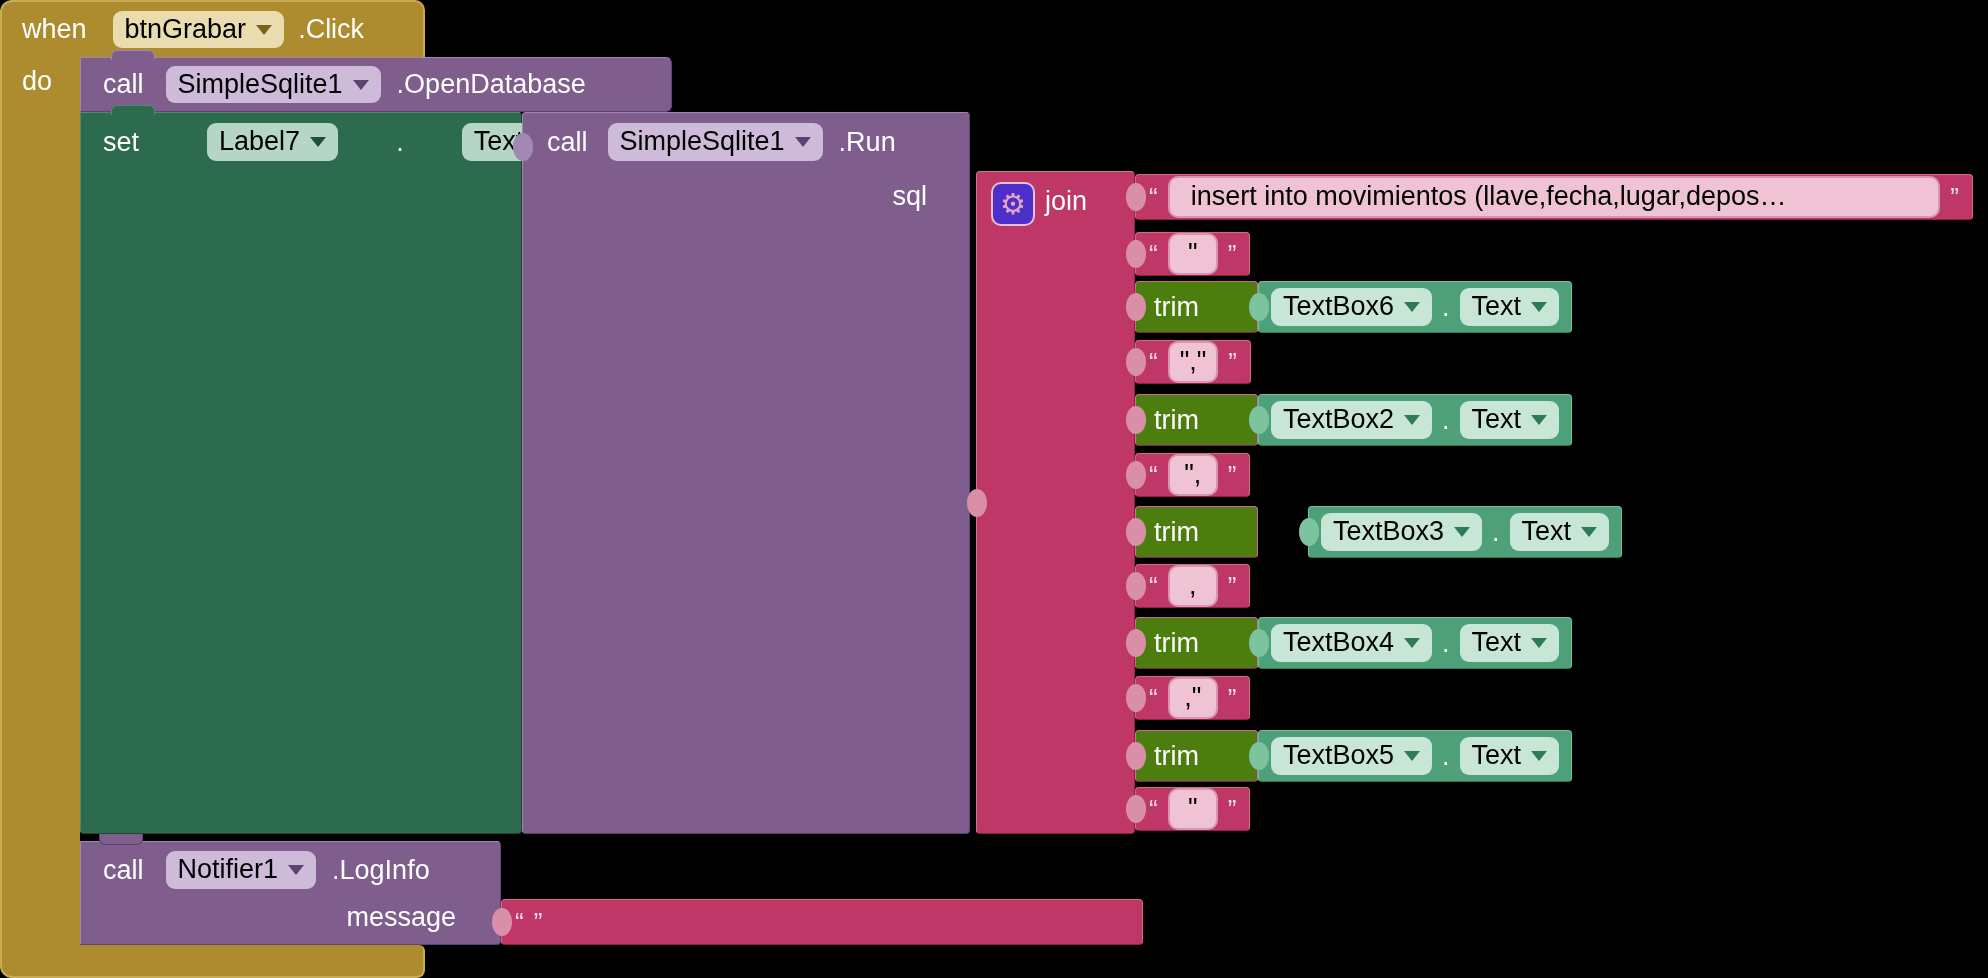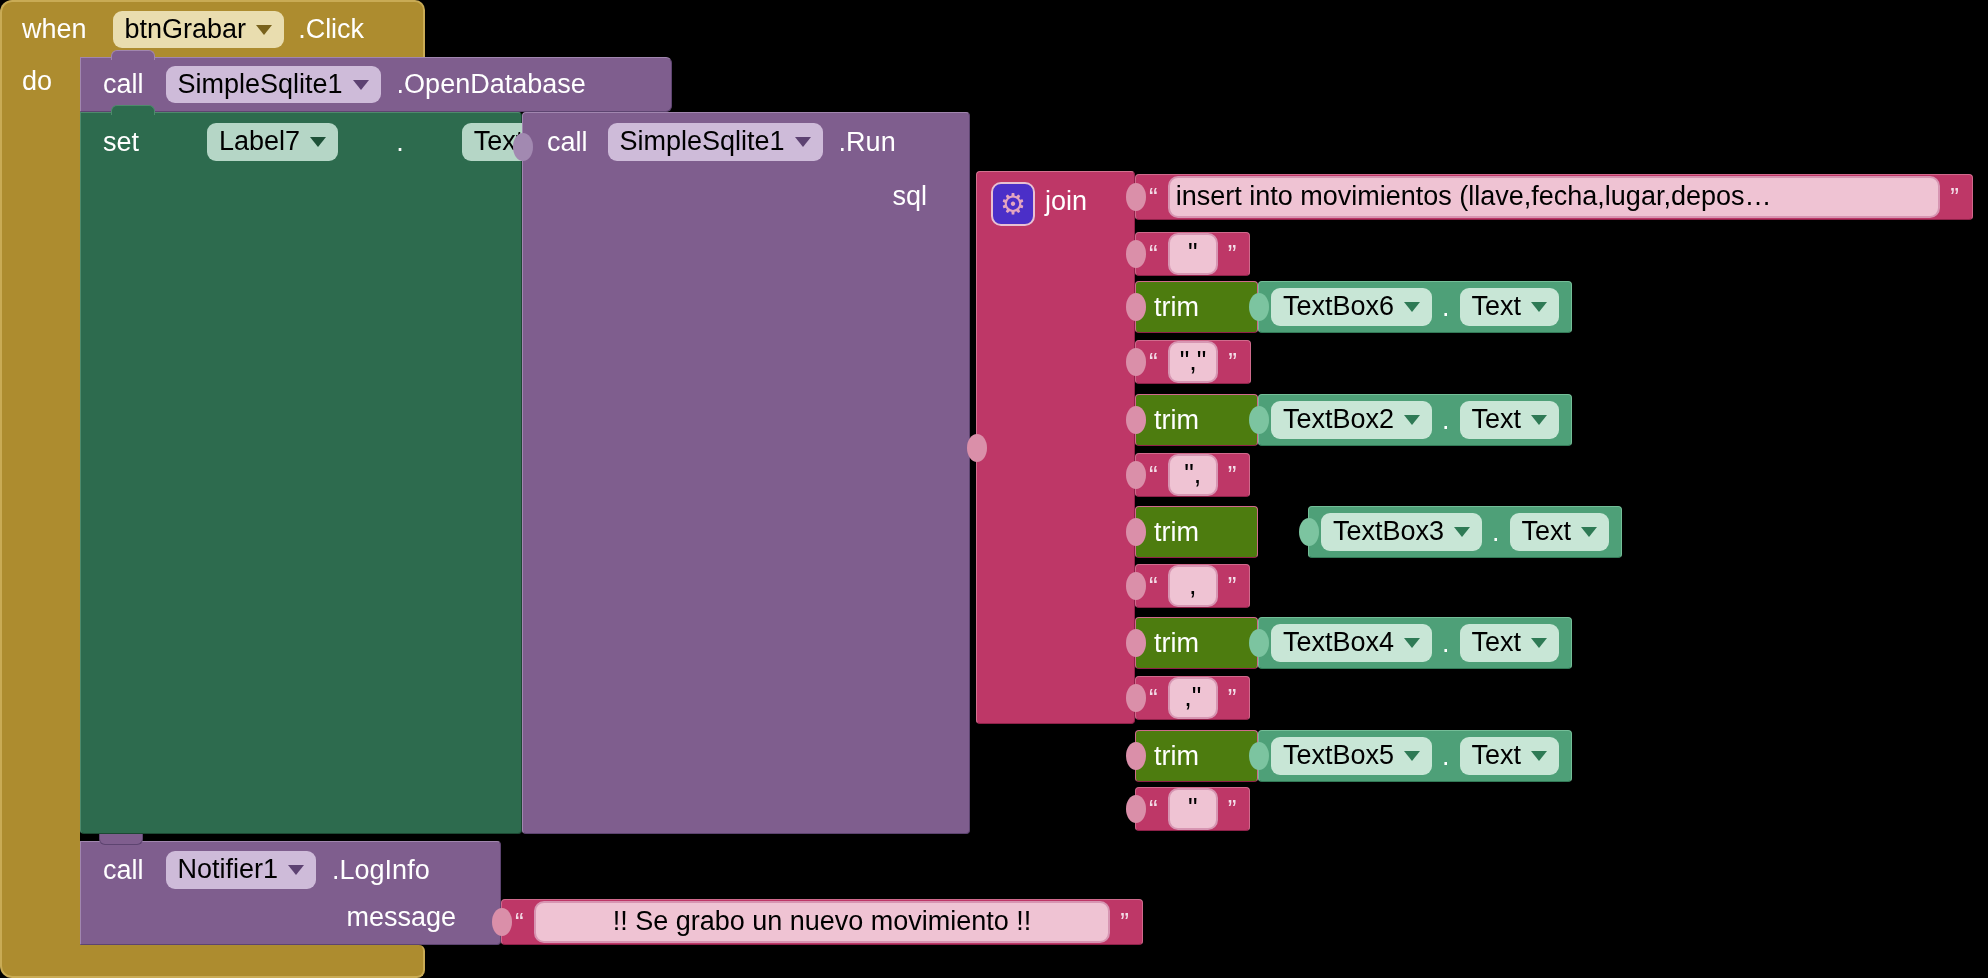--- a/index.html
+++ b/index.html
@@ -116,28 +116,28 @@
       <span class="lbl" style="margin-left:24px;">call</span>
       <span class="field" style="margin-left:20px;">
         <span>SimpleSqlite1</span>
         <span class="arr"></span>
       </span>
       <span class="lbl" style="margin-left:16px;">.Run</span>
     </div>
     <span class="abs lbl" style="right:42px;top:68px;">sql</span>
   </div>
 
-  <div class="abs blk crimson-ui plug plug-pink" style="left:976px;top:171px;width:159px;height:553px;border-radius:4px;">
+  <div class="abs blk crimson-ui plug plug-pink" style="left:976px;top:171px;width:159px;height:663px;border-radius:4px;">
     <span class="gear"></span>
     <span class="abs lbl" style="left:68px;top:14px;">join</span>
   </div>
 
   <div class="row text-row plug plug-pink" style="left:1135px;top:174px;width:838px;height:46px;">
     <span class="q">“</span>
-    <span class="str-field" style="flex:1;text-align:left;padding-left:6px;overflow:hidden;">insert into movimientos (llave,fecha,lugar,depos…</span>
+    <span class="str-field" style="flex:1;text-align:left;padding-left:21px;overflow:hidden;">insert into movimientos (llave,fecha,lugar,depos…</span>
     <span class="q">”</span>
   </div>
 
   <div class="row text-row plug plug-pink" style="left:1135px;top:232px;">
     <span class="q">“</span>
     <span class="str-field">"</span>
     <span class="q">”</span>
   </div>
 
   <div class="row trim-row plug plug-pink" style="left:1135px;top:281px;">
@@ -252,17 +252,16 @@
         <span>Notifier1</span>
         <span class="arr"></span>
       </span>
       <span class="lbl" style="margin-left:16px;">.LogInfo</span>
     </div>
     <span class="abs lbl" style="right:44px;top:60px;">message</span>
   </div>
 
   <div class="row text-row plug plug-pink" style="left:501px;top:899px;width:642px;height:46px;">
     <span class="q">“</span>
-    <span class="str-field" style="flex:1;">!! Se grabo un nuevo movimiento !!</span>
     <span class="q">”</span>
   </div>
 
 </div>
 
 </body></html>

